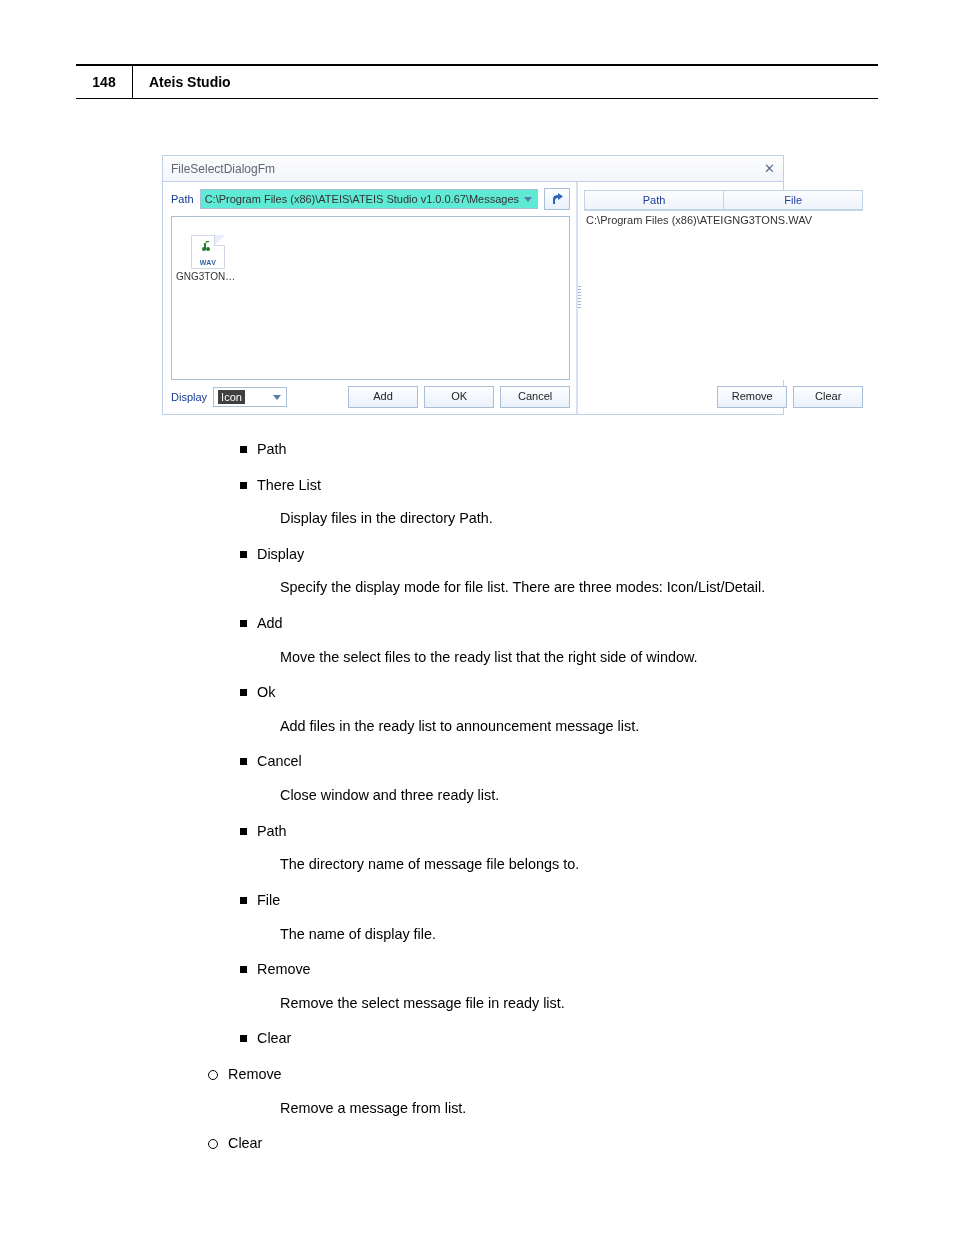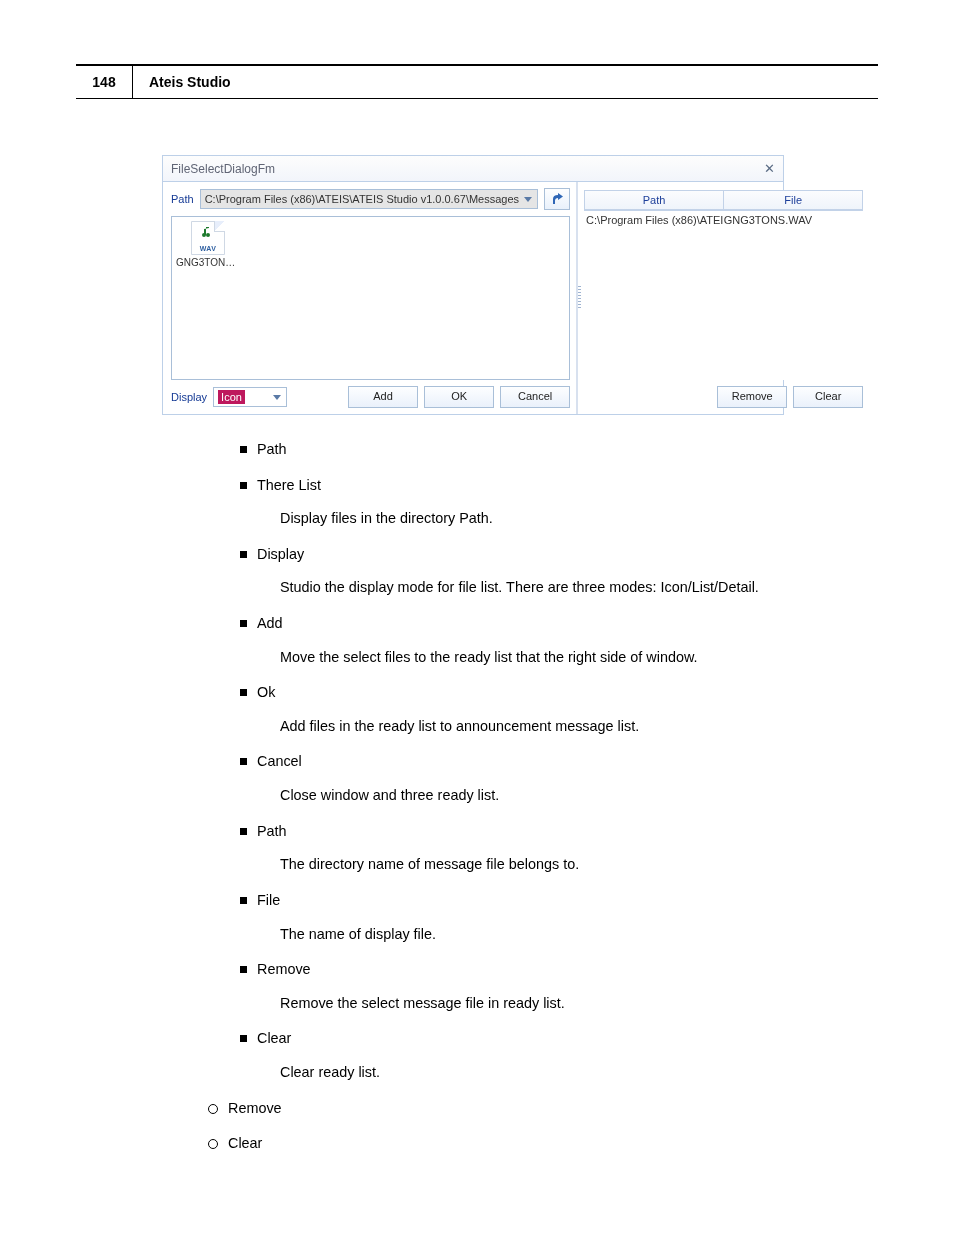--- a/index.html
+++ b/index.html
@@ -115,21 +115,21 @@
     flex: 1;
     border: 1px solid #a9bfd8;
     height: 18px;
     line-height: 18px;
     padding: 0 18px 0 4px;
     font-size: 11px;
     color: #333;
     white-space: nowrap;
     overflow: hidden;
     position: relative;
-    background: #e5e5e5;
+    background: #5eead4;
     text-align: right;
   }
   .path-input::after {
     content: "";
     position: absolute;
     right: 5px;
     top: 7px;
     width: 0; height: 0;
     border-left: 4px solid transparent;
     border-right: 4px solid transparent;
@@ -140,21 +140,21 @@
     background: linear-gradient(#fdfeff,#e9f1fb);
     width: 24px; height: 20px;
     display: flex;
     align-items: center;
     justify-content: center;
     cursor: pointer;
   }
   .file-area {
     border: 1px solid #a9bfd8;
     flex: 1;
-    padding: 4px 4px;
+    padding: 18px 4px;
     background: #fff;
     display: flex;
     align-content: flex-start;
     flex-wrap: wrap;
     gap: 4px;
   }
   .file-item {
     width: 64px;
     text-align: center;
     color: #333;
@@ -204,21 +204,21 @@
   .display-select {
     border: 1px solid #a9bfd8;
     height: 18px;
     min-width: 52px;
     padding: 0 16px 0 4px;
     line-height: 18px;
     background: #fff;
     position: relative;
   }
   .display-select .sel {
-    background: #be185d;
+    background: #404040;
     color: #fff;
     padding: 0 3px;
     display: inline-block;
     height: 14px;
     line-height: 14px;
     margin-top: 1px;
     font-size: 11px;
   }
   .display-select::after {
     content: "";
@@ -395,21 +395,21 @@
       </div>
       <div class="bullet">
         <span class="mk"></span>
         <span class="tx">There List</span>
       </div>
       <div class="desc">Display files in the directory Path.</div>
       <div class="bullet">
         <span class="mk"></span>
         <span class="tx">Display</span>
       </div>
-      <div class="desc">Studio the display mode for file list. There are three modes: Icon/List/Detail.</div>
+      <div class="desc">Specify the display mode for file list. There are three modes: Icon/List/Detail.</div>
       <div class="bullet">
         <span class="mk"></span>
         <span class="tx">Add</span>
       </div>
       <div class="desc">Move the select files to the ready list that the right side of window.</div>
       <div class="bullet">
         <span class="mk"></span>
         <span class="tx">Ok</span>
       </div>
       <div class="desc">Add files in the ready list to announcement message list.</div>
@@ -430,24 +430,24 @@
       <div class="desc">The name of display file.</div>
       <div class="bullet">
         <span class="mk"></span>
         <span class="tx">Remove</span>
       </div>
       <div class="desc">Remove the select message file in ready list.</div>
       <div class="bullet">
         <span class="mk"></span>
         <span class="tx">Clear</span>
       </div>
-      <div class="desc">Clear ready list.</div>
       <div class="circ-bullet">
         <span class="mk"></span>
         <span class="tx">Remove</span>
       </div>
+      <div class="desc">Remove a message from list.</div>
       <div class="circ-bullet">
         <span class="mk"></span>
         <span class="tx">Clear</span>
       </div>
     </div>
 
 </div>
 
 </body></html>

